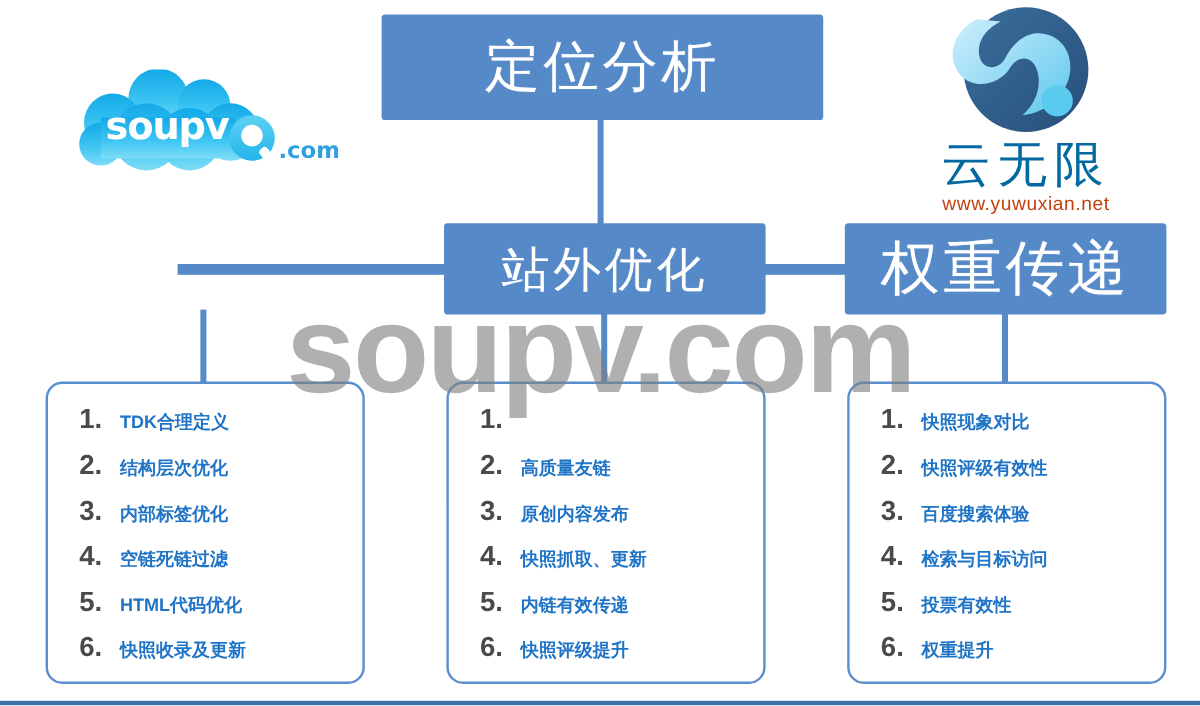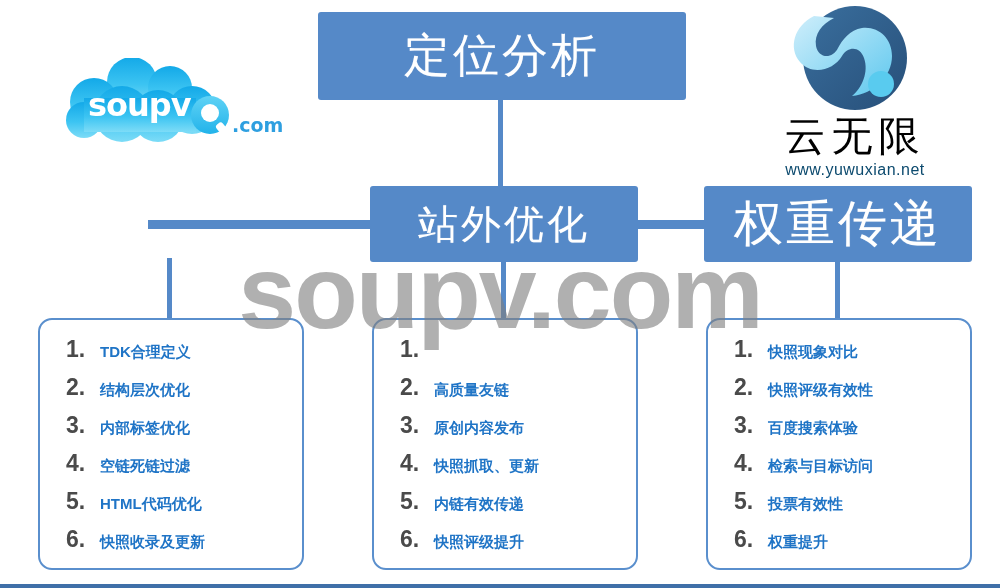--- a/index.html
+++ b/index.html
@@ -122,29 +122,29 @@
     position: absolute;
     left: 742px; top: 4px;
     width: 226px; height: 176px;
     z-index: 5;
     text-align: center;
   }
   #logo-yuwuxian .mark { width: 226px; height: 108px; }
   #yw-name {
     font-size: 41px;
     letter-spacing: 6px;
-    color: #000000;
+    color: #0369a1;
     font-weight: 500;
     line-height: 1;
     margin-top: 0px;
     font-family: Liberation Serif, serif;
   }
   #yw-url {
     font-size: 16px;
-    color: #0c4a6e;
+    color: #c2410c;
     letter-spacing: 0.5px;
     margin-top: 4px;
   }
 
   
   #bottom-strip {
     position: absolute;
     left: 0; top: 584px; width: 1000px; height: 4px;
     background: #3f6fa8;
     z-index: 8;

